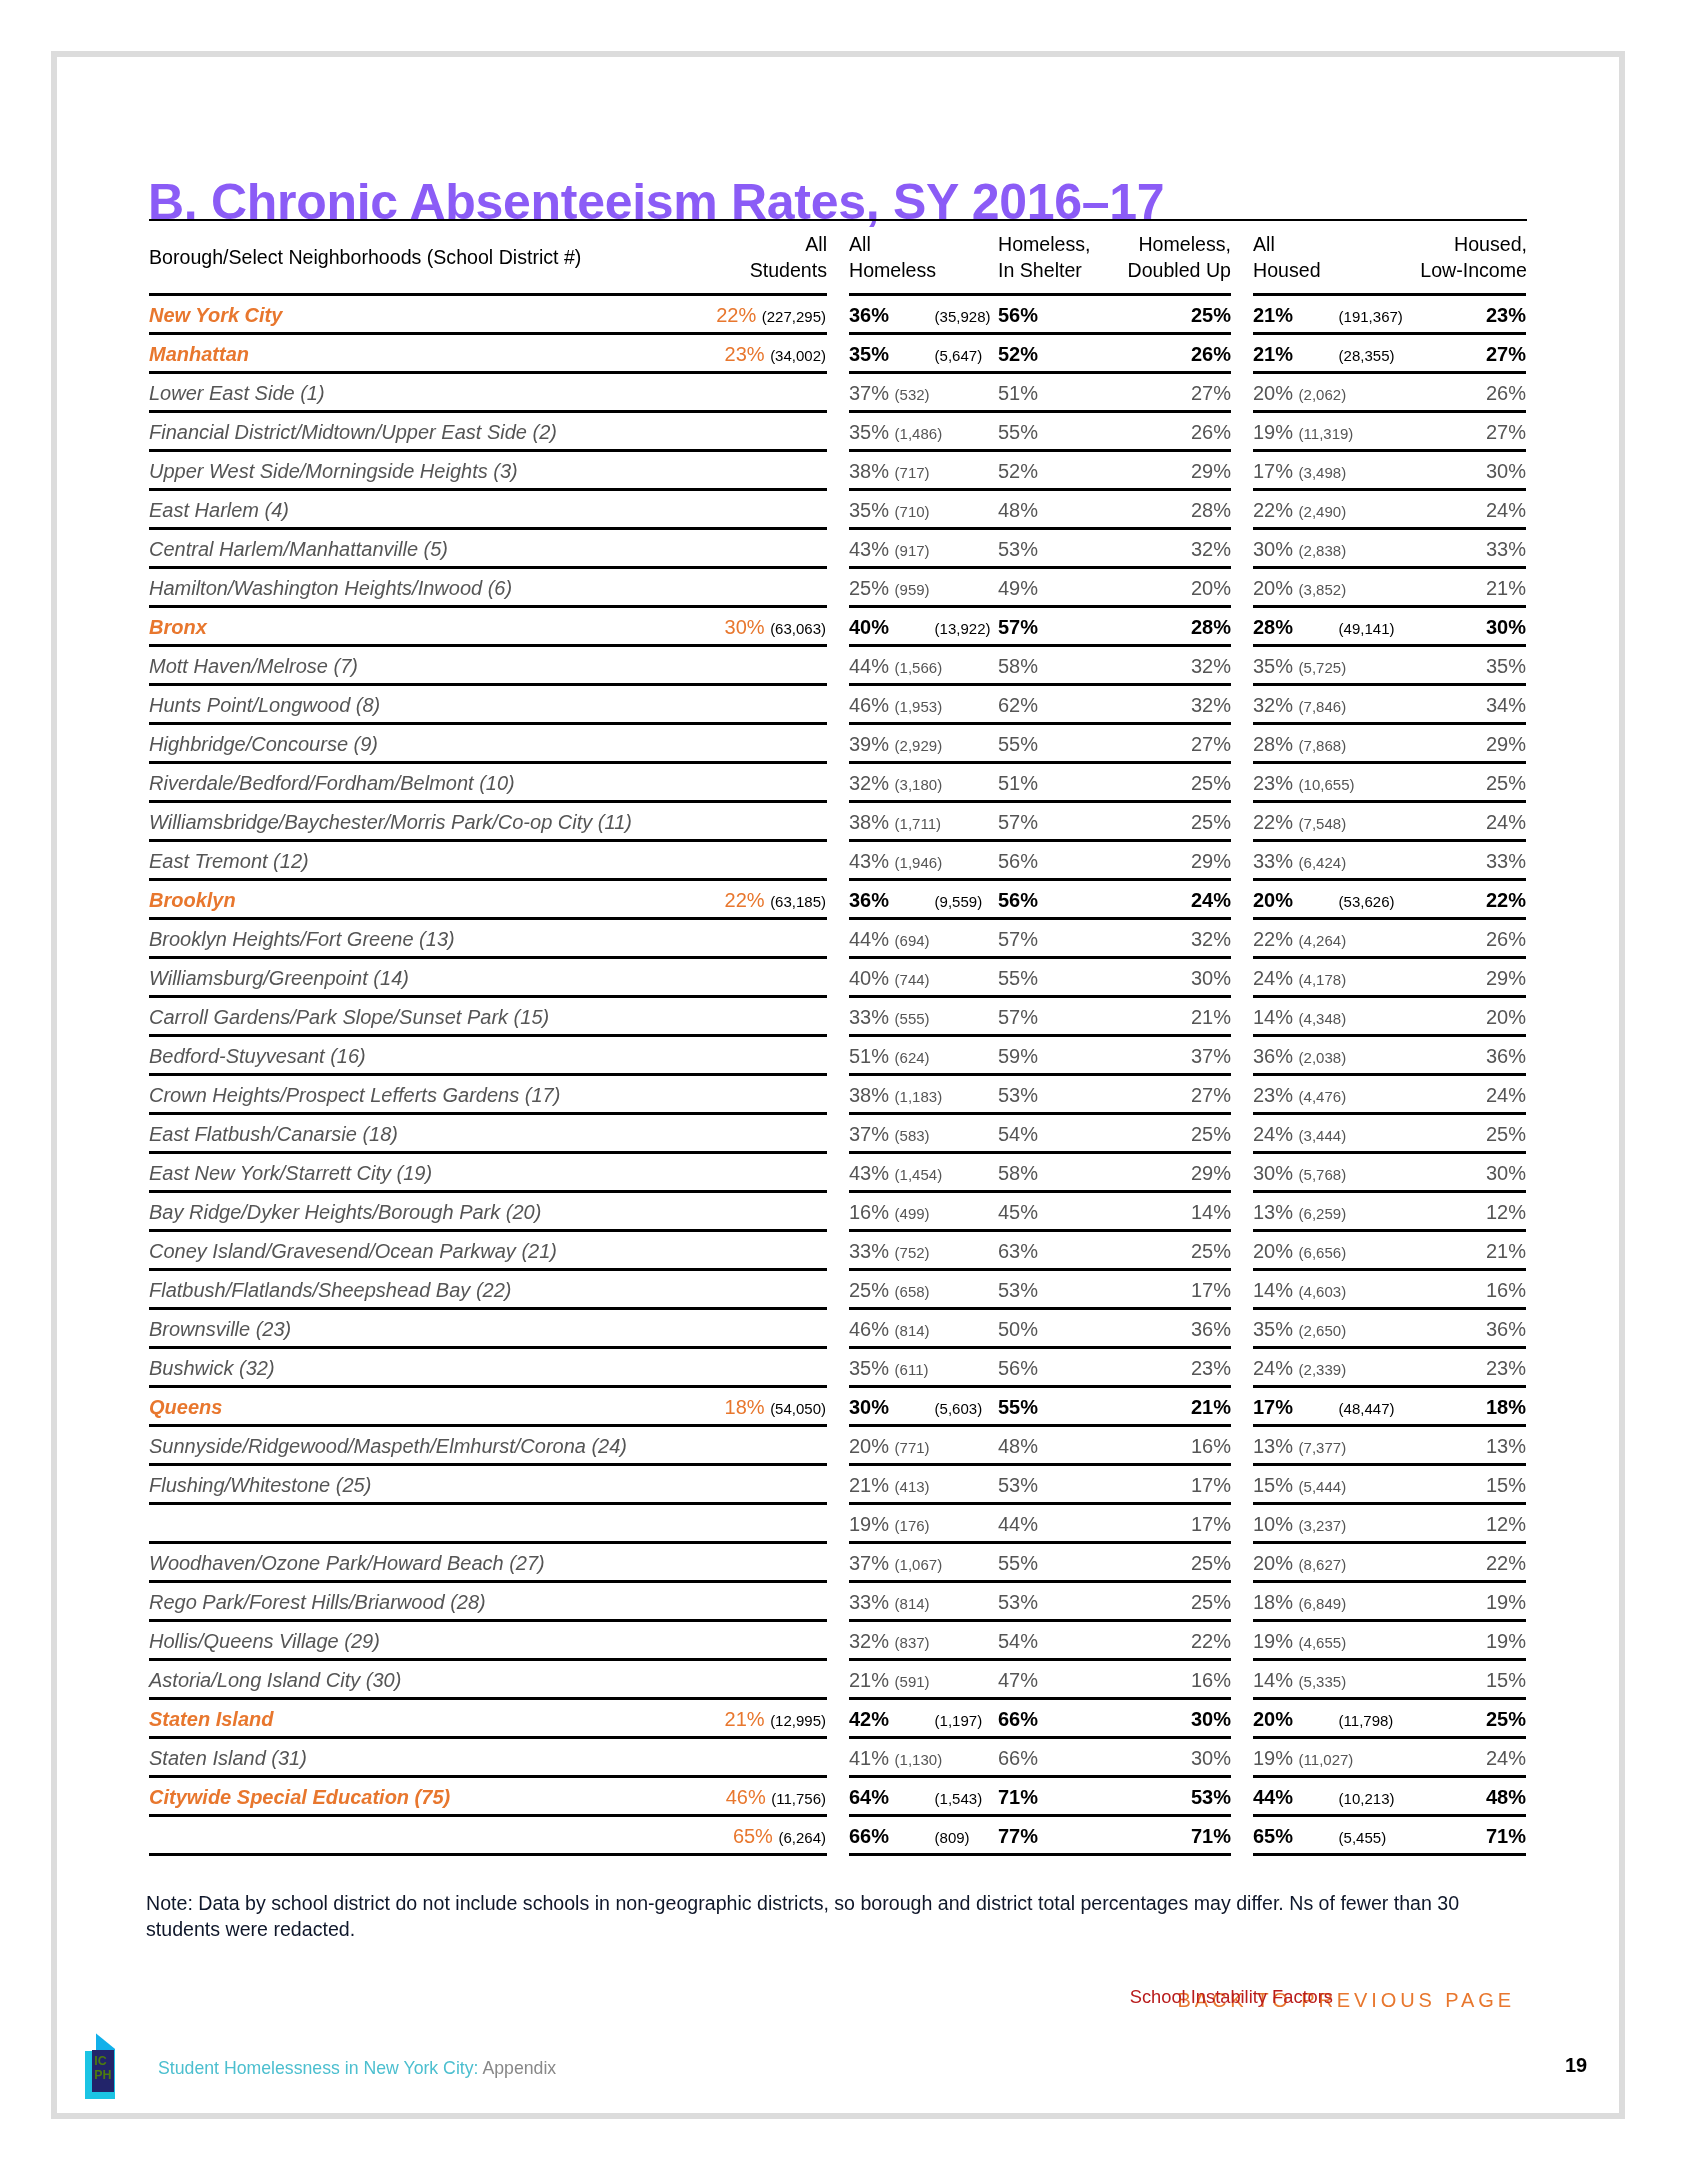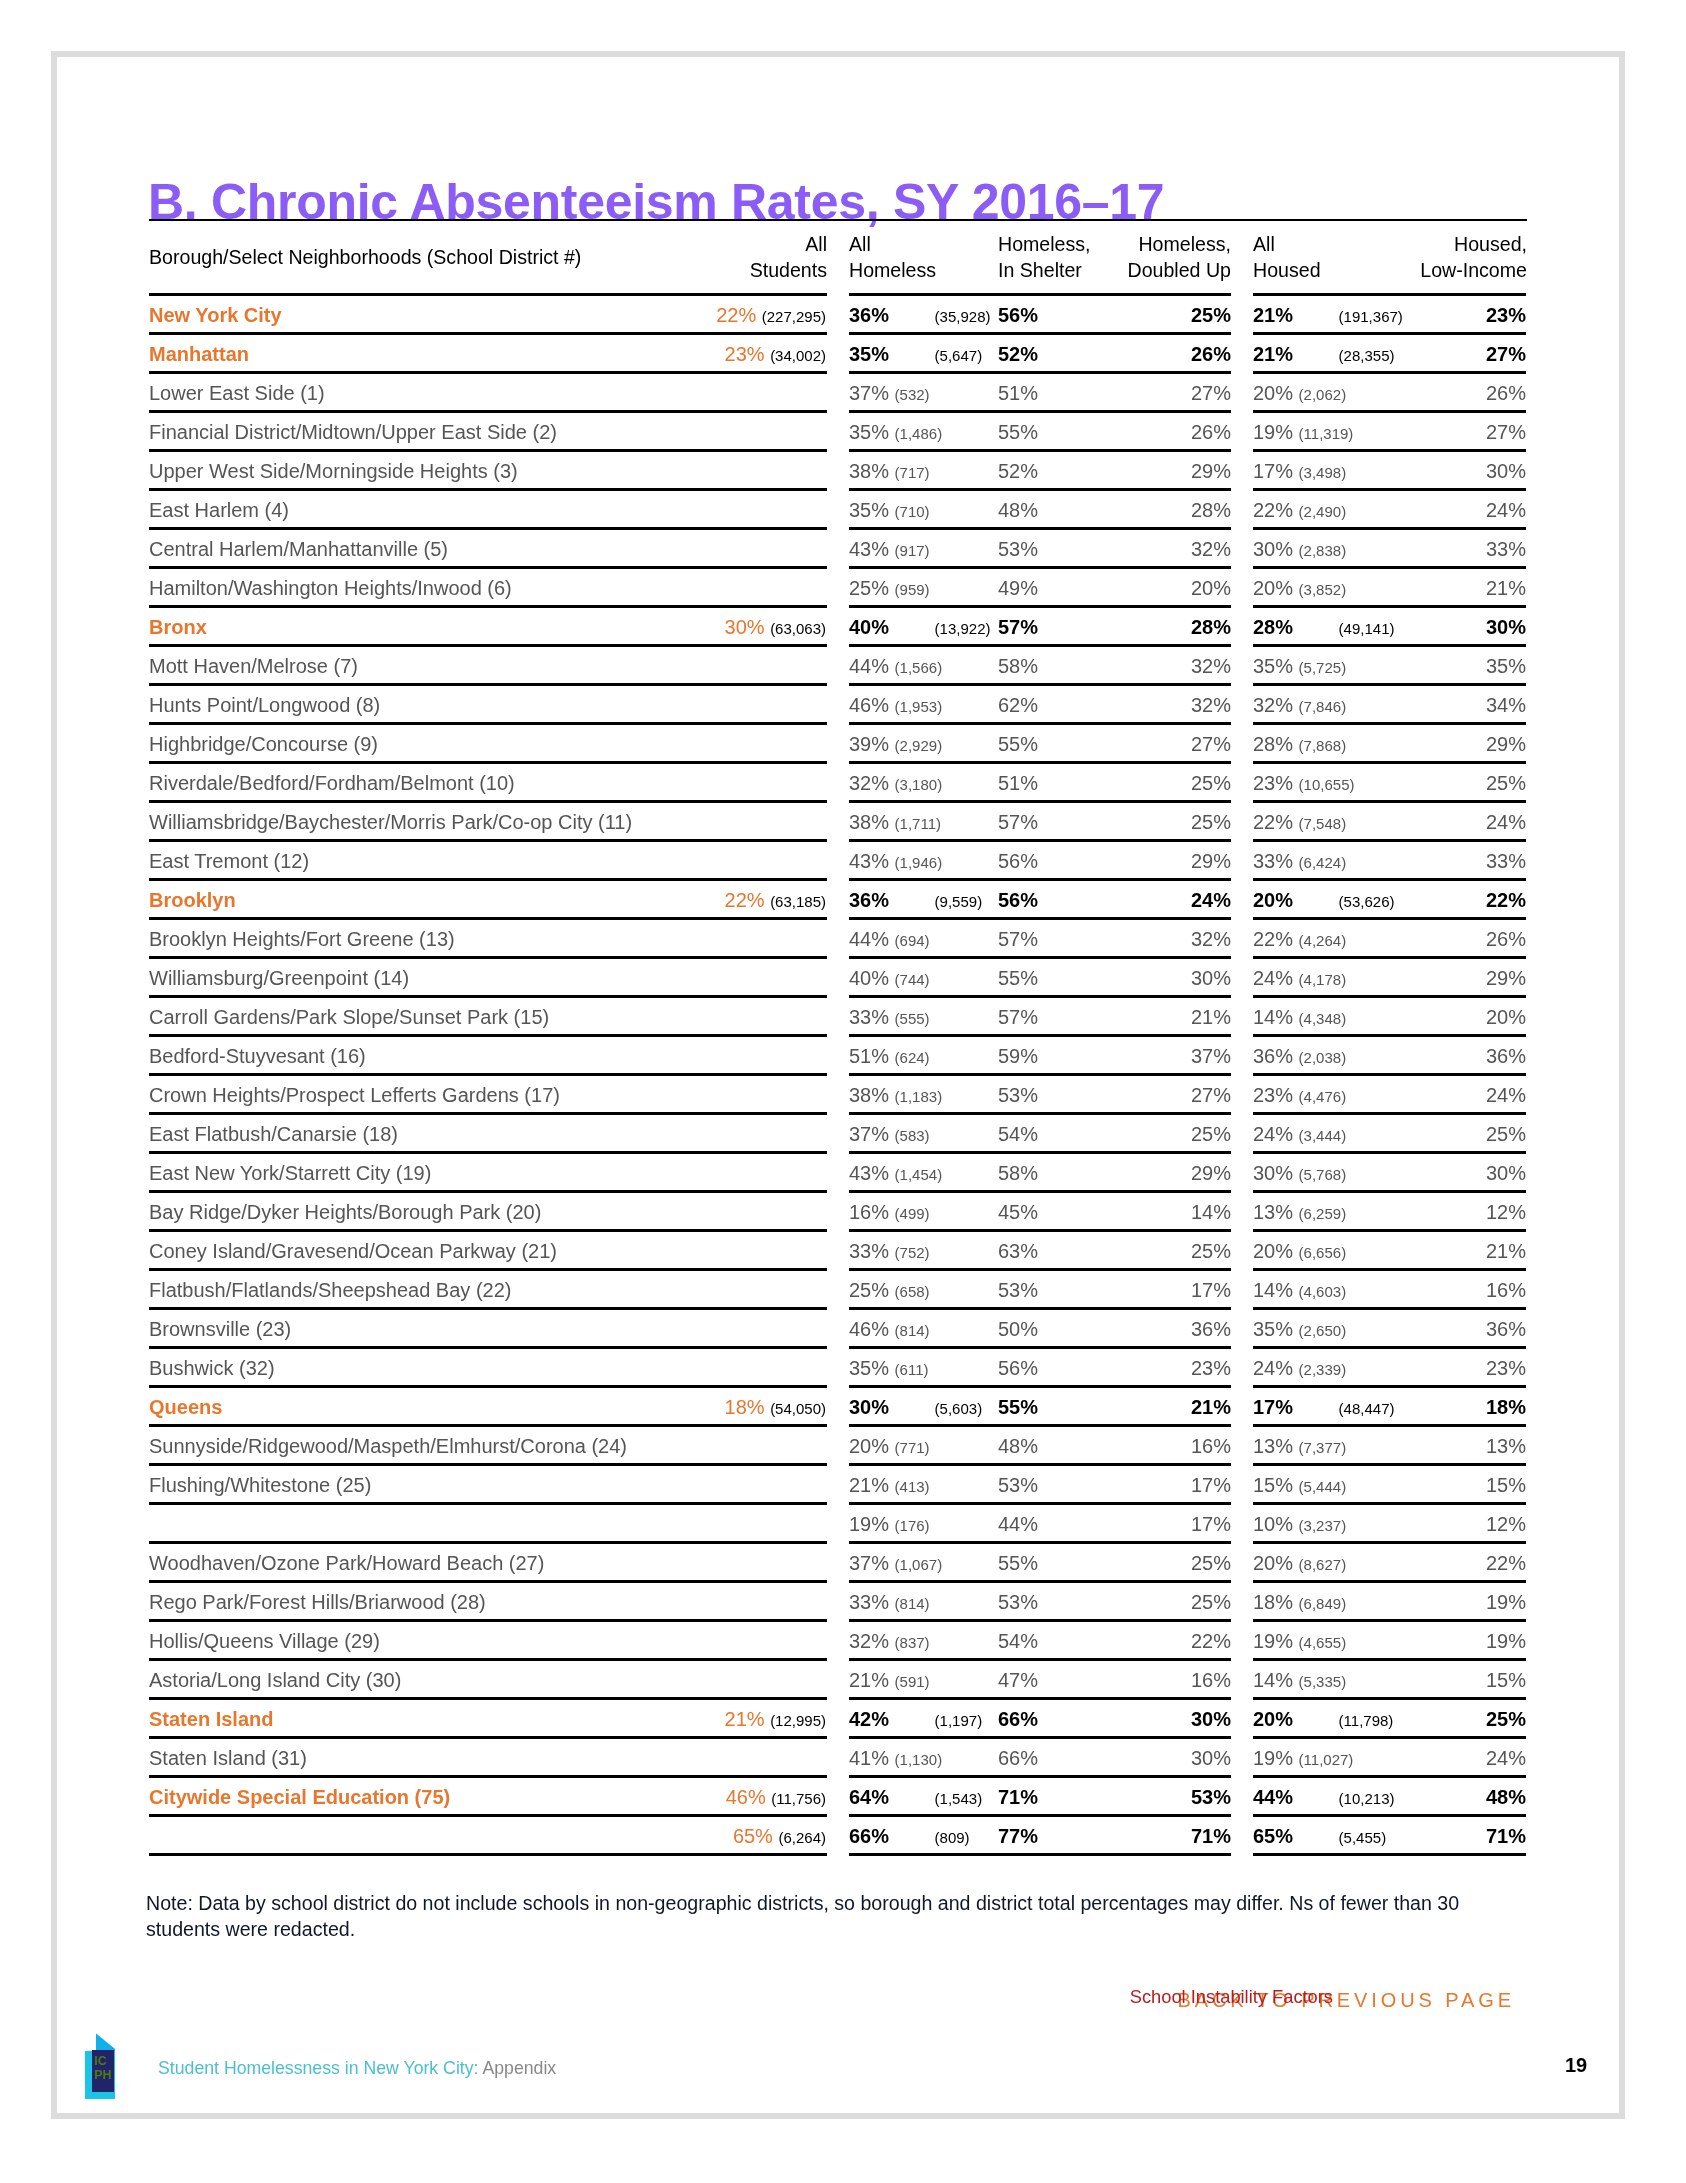--- a/index.html
+++ b/index.html
@@ -19,21 +19,21 @@
   .rows { position: absolute; left: 0; top: 293px; width: 1687px; }
   .row { position: relative; height: 39px; }
   .rule { position: absolute; top: 0; height: 2.6px; background: #000; }
   .rule.a { left: 149px; width: 678px; }
   .rule.b { left: 849px; width: 382px; }
   .rule.c { left: 1253px; width: 273px; }
   .cell { position: absolute; top: 5.2px; height: 34px; line-height: 34px; font-size: 20px; white-space: nowrap; color: #555; }
   .row.summary .cell { color: #000; font-weight: 700; }
   .row.summary .cell.name { color: #e8772e; }
   .cell .n { font-size: 15px; font-weight: 400; }
-  .c-name { left: 149px; }
+  .c-name { left: 149px; font-style: italic; }
   .c-all { right: calc(1687px - 826px); text-align: right; }
   .c-all .pct { color: #e8772e; font-weight: 400; }
   .c-all .n { color: #000; }
   .c-hom { left: 849px; }
   .c-shel { left: 998px; }
   .c-dbl { right: calc(1687px - 1231px); text-align: right; }
   .c-hous { left: 1253px; }
   .c-low { right: calc(1687px - 1526px); text-align: right; }
   .row.summary .c-hom .n, .row.summary .c-hous .n { font-weight: 400; color: #000; margin-left: 40px; }
   .row.detail .n { color: #555; }

